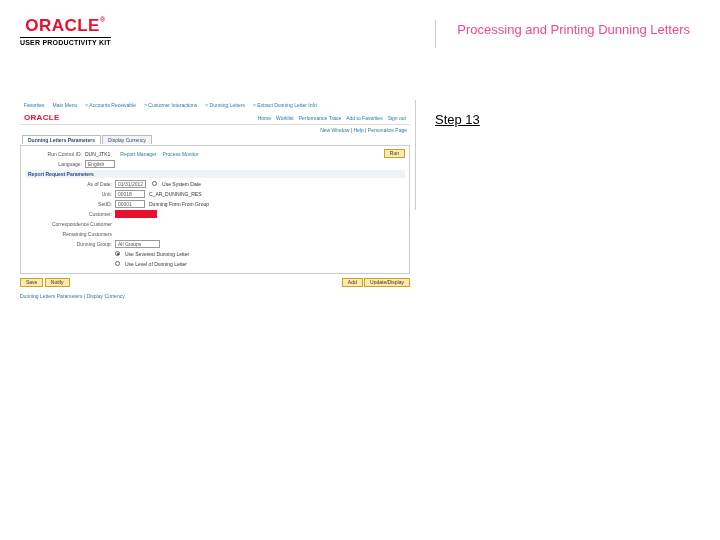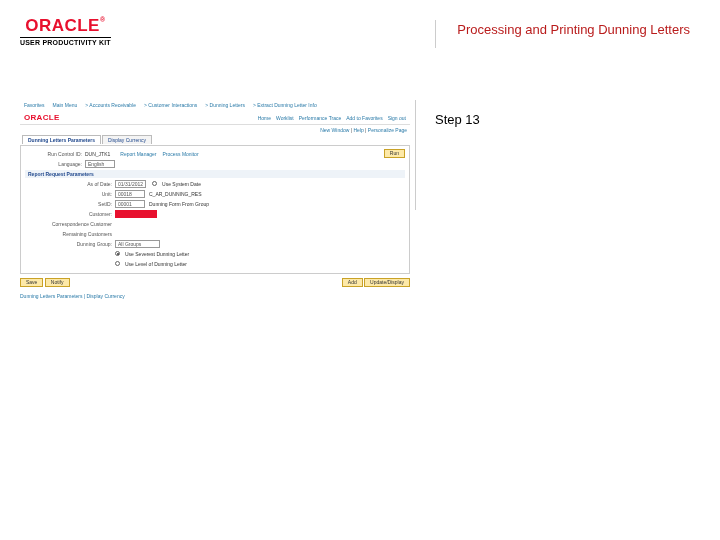--- a/index.html
+++ b/index.html
@@ -56,21 +56,21 @@
     left: 415px;
     top: 0;
     bottom: 0;
     width: 1px;
     height: 28px;
     background: #ccc;
     margin-top:4px;
   }
   .lesson-title {
     font-size: 13px;
-    color: #b91c1c;
+    color: #ec4899;
     margin-top: 6px;
     margin-right:10px;
   }
 
   
   .main {
     position: absolute;
     top: 100px;
     left: 20px;
     right: 20px;
@@ -78,20 +78,21 @@
     display: flex;
   }
   .left-col {
     width: 395px;
     position: relative;
   }
   .right-col {
     flex: 1;
     padding-left: 20px;
     padding-top: 8px;
+    text-decoration: underline;
   }
   .right-divider {
     position: absolute;
     left: 395px;
     top: 0;
     width: 1px;
     height: 110px;
     background: #ccc;
   }
 

